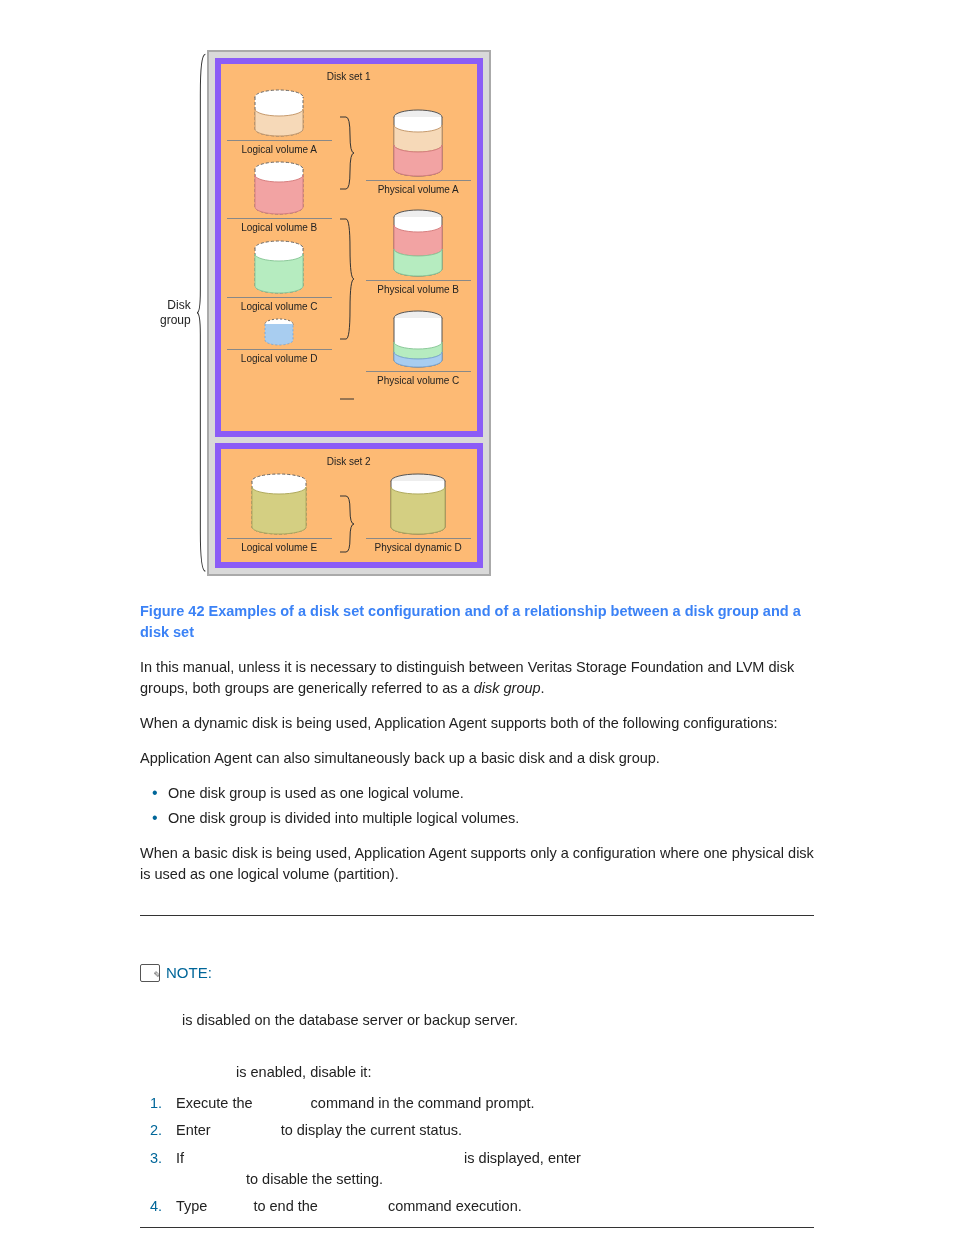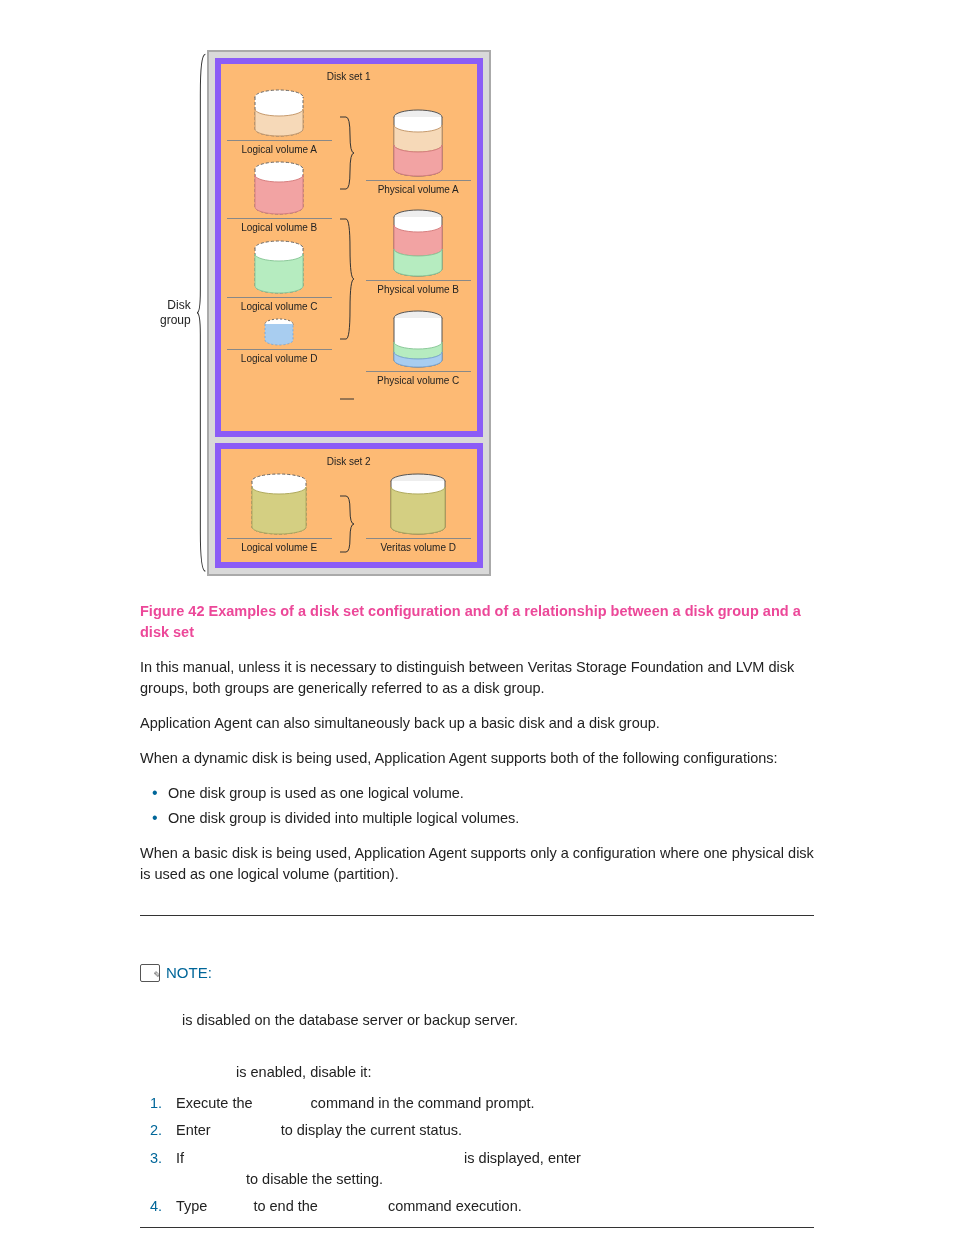--- a/index.html
+++ b/index.html
@@ -71,27 +71,27 @@
     padding-top: 2px;
     margin-top: 3px;
   }
   .mid-col {
     width: 18px;
     display: flex;
     flex-direction: column;
     justify-content: space-around;
   }
   .figure-caption {
-    color: #ec4899;
+    color: #3b82f6;
     font-weight: bold;
     font-size: 14.5px;
     margin-bottom: 14px;
   }
   p { margin: 0 0 14px 0; }
-  .italic { }
+  .italic { font-style: italic; }
   ul.bullets {
     list-style: none;
     padding: 0;
     margin: 0 0 14px 0;
   }
   ul.bullets li {
     padding-left: 28px;
     position: relative;
     margin-bottom: 4px;
   }
@@ -272,36 +272,36 @@
               <path d="M0 20 L6 20 Q10 20 10 34 Q10 48 14 48 Q10 48 10 62 Q10 76 6 76 L0 76" stroke="#333" fill="none"></path>
             </svg>
           </div>
           <div class="ds-col">
             <div class="cyl">
               <svg width="60" height="62" viewBox="0 0 60 62">
                 <ellipse cx="30" cy="8" rx="27" ry="7" fill="#eee" stroke="#555"></ellipse>
                 <path d="M3 8 L3 54 A27 7 0 0 0 57 54 L57 8" fill="#fff" stroke="#555"></path>
                 <path d="M3 14 L3 54 A27 7 0 0 0 57 54 L57 14 A27 7 0 0 1 3 14" fill="#d4cf82" stroke="#b0aa5e"></path>
               </svg>
-              <div class="cyl-label">Veritas volume D</div>
+              <div class="cyl-label">Physical dynamic D</div>
             </div>
           </div>
         </div>
       </div>
     </div>
   </div>
 
   <div class="figure-caption">Figure 42 Examples of a disk set configuration and of a relationship between a disk group and a disk set</div>
 
   <p>
     <span>In this manual, unless it is necessary to distinguish between Veritas Storage Foundation and LVM disk groups, both groups are generically referred to as a </span><span class="italic">disk group</span><span>.</span>
   </p>
 
+  <p>When a dynamic disk is being used, Application Agent supports both of the following configurations:</p>
   <p>Application Agent can also simultaneously back up a basic disk and a disk group.</p>
-  <p>When a dynamic disk is being used, Application Agent supports both of the following configurations:</p>
 
   <ul class="bullets">
     <li>One disk group is used as one logical volume.</li>
     <li>One disk group is divided into multiple logical volumes.</li>
   </ul>
 
   <p>When a basic disk is being used, Application Agent supports only a configuration where one physical disk is used as one logical volume (partition).</p>
 
   <div class="note-block">
     <hr class="note-hr">

